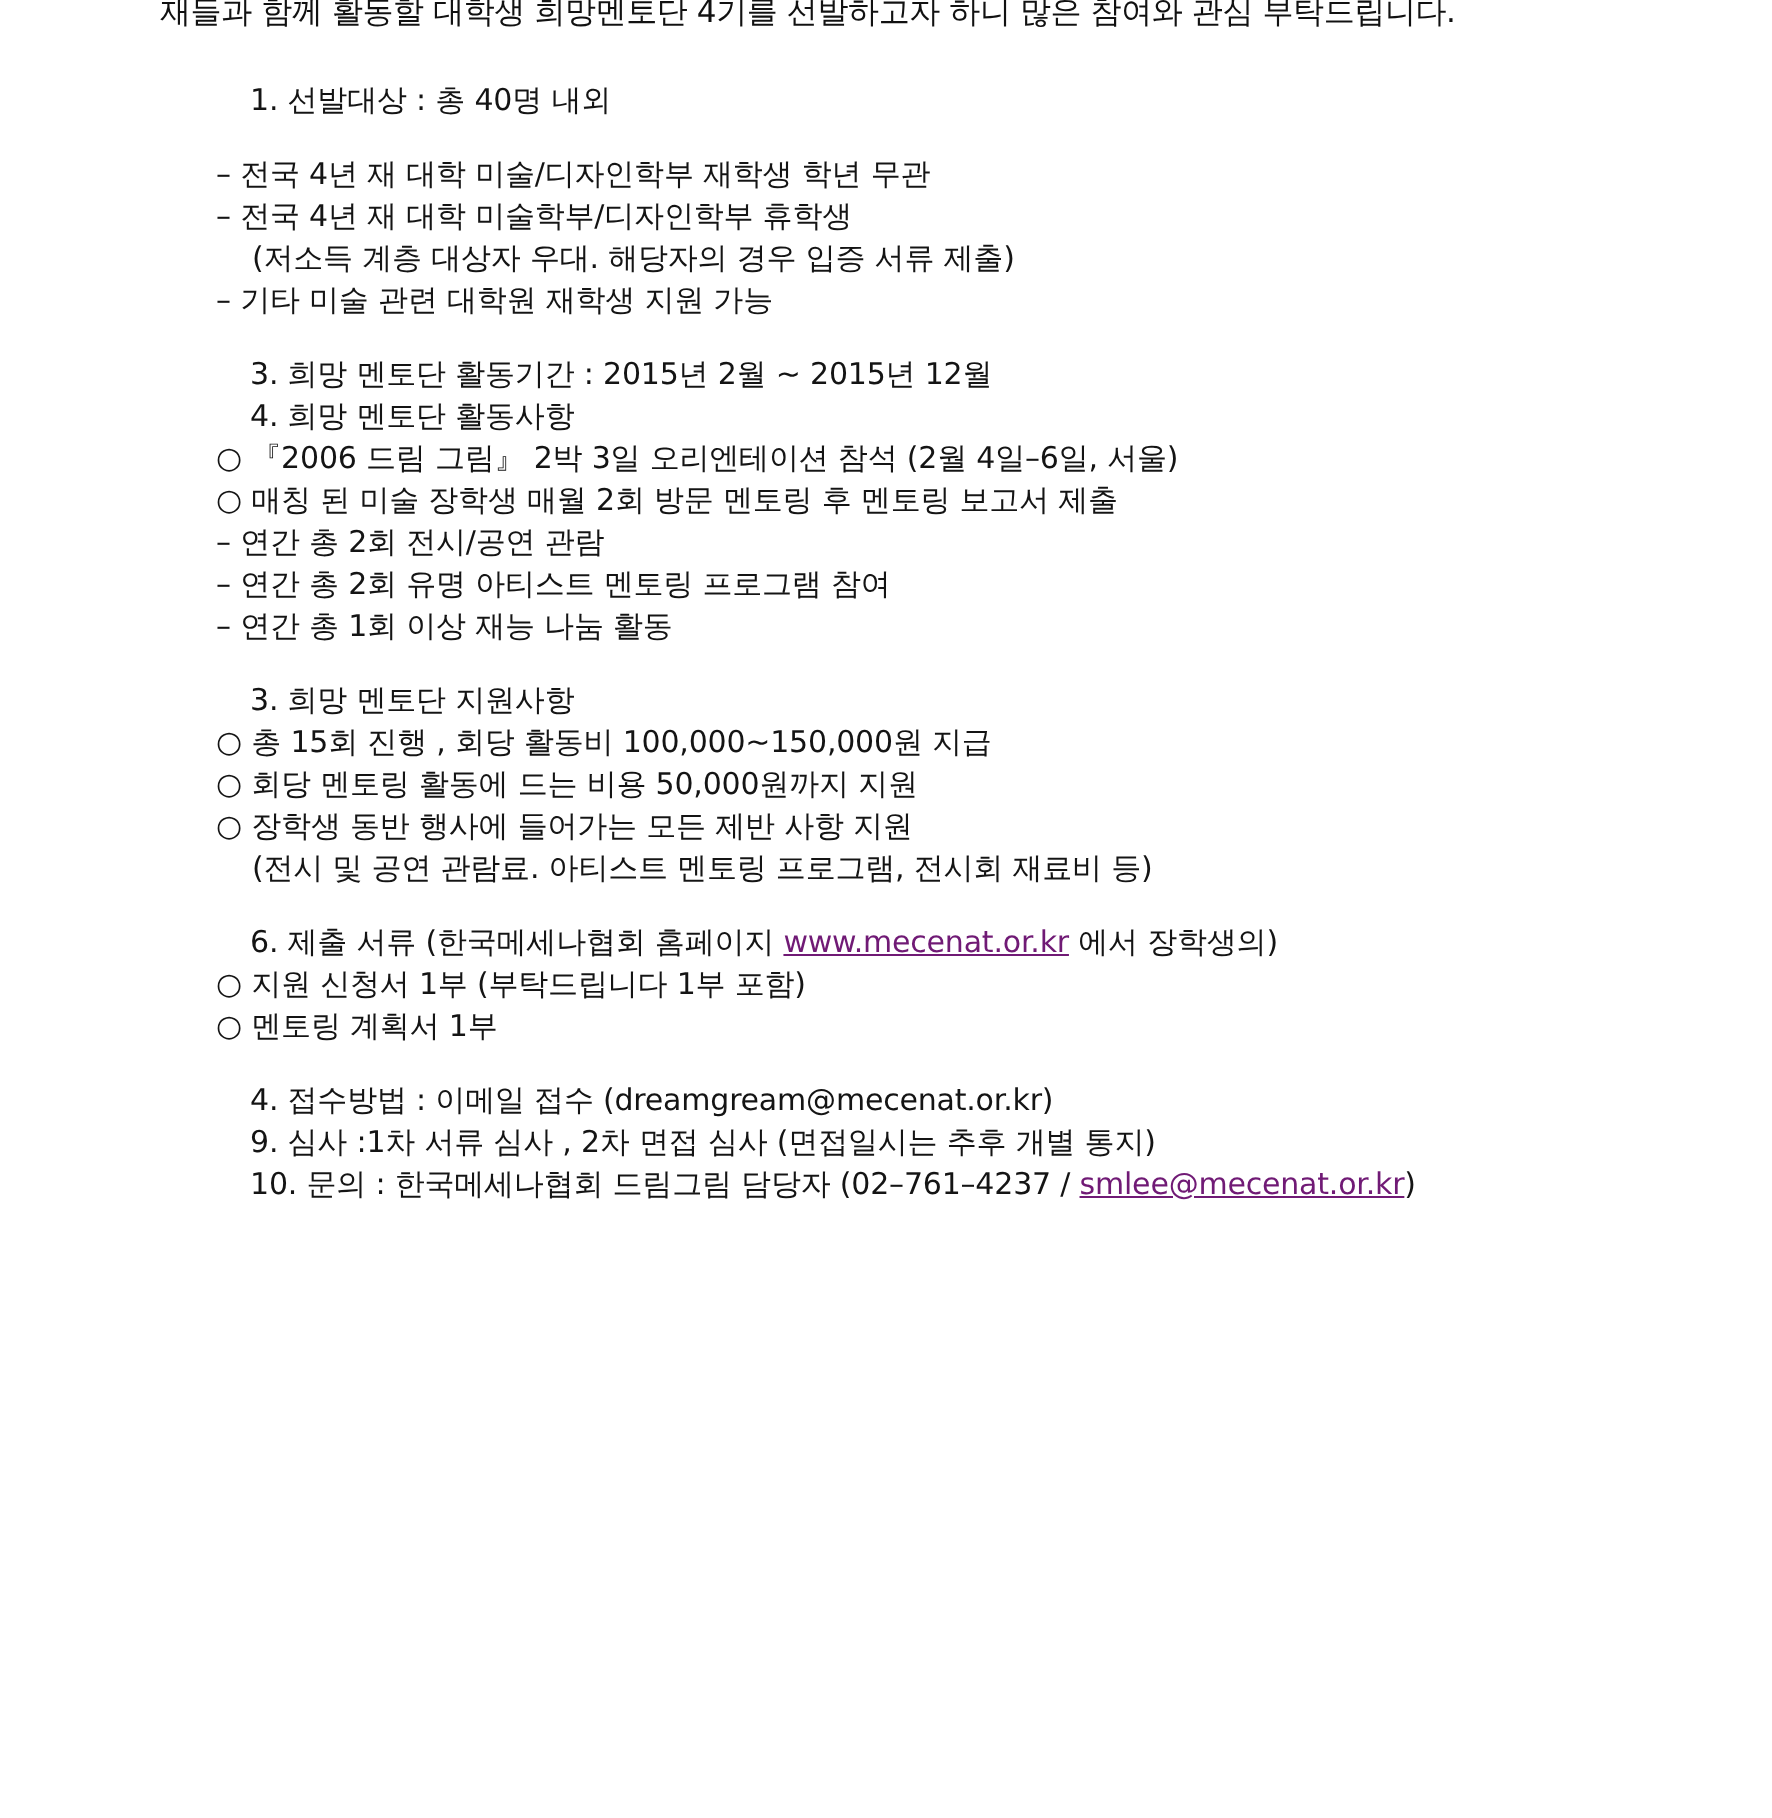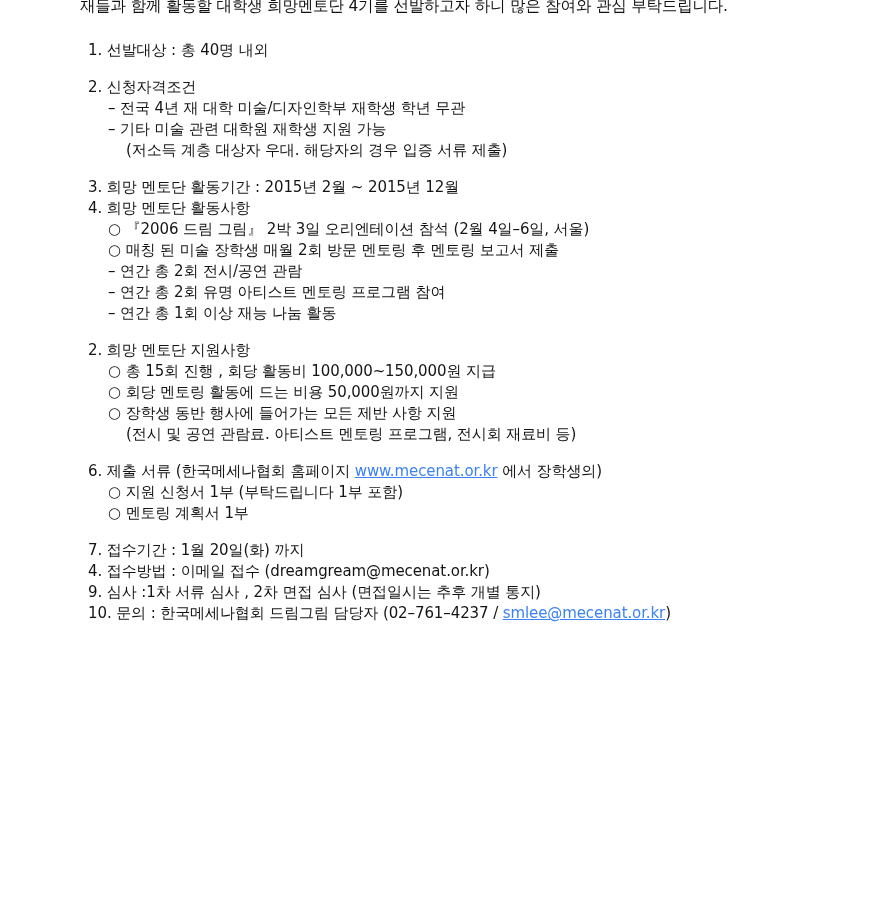--- a/index.html
+++ b/index.html
@@ -39,60 +39,59 @@
     width: 790px;
   }
   .line {
     font-size: 15px;
     line-height: 21px;
     white-space: pre;
     color: #141414;
     letter-spacing: -0.1px;
   }
   .gap-md { height: 16px; }
-  .indent1 { padding-left: 0px; }
+  .indent1 { padding-left: 0px; margin-left: 37px; }
   .indent2 { padding-left: 20px; }
   .indent3 { padding-left: 38px; }
   .link {
     text-decoration: underline;
-    color: #3b82f6;
+    color: #701a75;
   }
 </style>
 </head>
 <body>
 
 <div class="page">
 
   <div class="intro">재들과 함께 활동할 대학생 희망멘토단 4기를 선발하고자 하니 많은 참여와 관심 부탁드립니다.</div>
 
   <div class="body-block">
       <div class="line indent1">1. 선발대상 : 총 40명 내외</div>
       <div class="gap-md"></div>
-      <div class="line indent1">2. 신청자격조건</div>
       <div class="line indent2">– 전국 4년 재 대학 미술/디자인학부 재학생 학년 무관</div>
+      <div class="line indent2">– 전국 4년 재 대학 미술학부/디자인학부 휴학생</div>
+      <div class="line indent3">(저소득 계층 대상자 우대. 해당자의 경우 입증 서류 제출)</div>
       <div class="line indent2">– 기타 미술 관련 대학원 재학생 지원 가능</div>
-      <div class="line indent3">(저소득 계층 대상자 우대. 해당자의 경우 입증 서류 제출)</div>
       <div class="gap-md"></div>
       <div class="line indent1">3. 희망 멘토단 활동기간 : 2015년 2월 ~ 2015년 12월</div>
       <div class="line indent1">4. 희망 멘토단 활동사항</div>
       <div class="line indent2">○ 『2006 드림 그림』 2박 3일 오리엔테이션 참석 (2월 4일–6일, 서울)</div>
       <div class="line indent2">○ 매칭 된 미술 장학생 매월 2회 방문 멘토링 후 멘토링 보고서 제출</div>
       <div class="line indent2">– 연간 총 2회 전시/공연 관람</div>
       <div class="line indent2">– 연간 총 2회 유명 아티스트 멘토링 프로그램 참여</div>
       <div class="line indent2">– 연간 총 1회 이상 재능 나눔 활동</div>
       <div class="gap-md"></div>
-      <div class="line indent1">2. 희망 멘토단 지원사항</div>
+      <div class="line indent1">3. 희망 멘토단 지원사항</div>
       <div class="line indent2">○ 총 15회 진행 , 회당 활동비 100,000~150,000원 지급</div>
       <div class="line indent2">○ 회당 멘토링 활동에 드는 비용 50,000원까지 지원</div>
       <div class="line indent2">○ 장학생 동반 행사에 들어가는 모든 제반 사항 지원</div>
       <div class="line indent3">(전시 및 공연 관람료. 아티스트 멘토링 프로그램, 전시회 재료비 등)</div>
       <div class="gap-md"></div>
       <div class="line indent1"><span>6. 제출 서류 (한국메세나협회 홈페이지 </span><span class="link">www.mecenat.or.kr</span><span> 에서 장학생의)</span></div>
       <div class="line indent2">○ 지원 신청서 1부 (부탁드립니다 1부 포함)</div>
       <div class="line indent2">○ 멘토링 계획서 1부</div>
       <div class="gap-md"></div>
-      <div class="line indent1">7. 접수기간 : 1월 20일(화) 까지</div>
       <div class="line indent1">4. 접수방법 : 이메일 접수 (dreamgream@mecenat.or.kr)</div>
       <div class="line indent1">9. 심사 :1차 서류 심사 , 2차 면접 심사 (면접일시는 추후 개별 통지)</div>
       <div class="line indent1"><span>10. 문의 : 한국메세나협회 드림그림 담당자 (02–761–4237 / </span><span class="link">smlee@mecenat.or.kr</span><span>)</span></div>
     </div>
 
 </div>
 
 </body></html>

